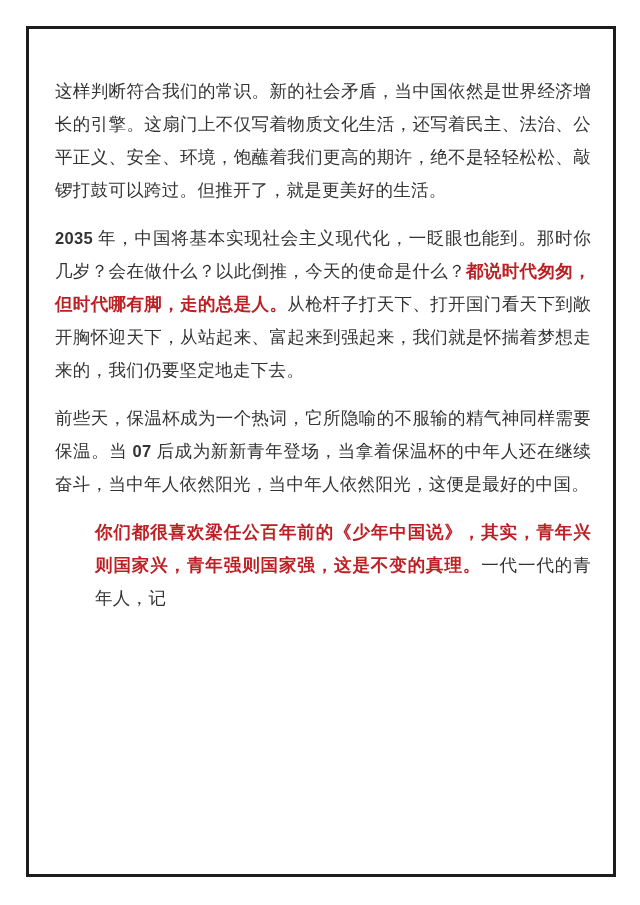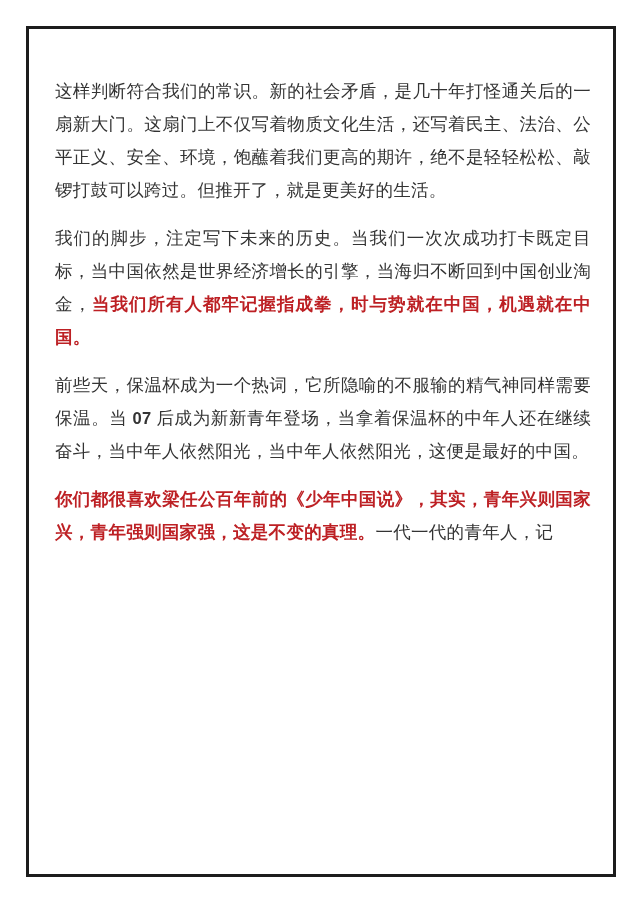--- a/index.html
+++ b/index.html
@@ -31,36 +31,36 @@
     color:var(--text-color);
     font-size:17.5px;
     line-height:33px;
     letter-spacing:0.3px;
   }
   .para{
     margin:0 0 15px 0;
     text-align:justify;
     text-justify:inter-ideograph;
   }
-  .para:last-child{margin-bottom:0;}
+  .para:last-child{margin-bottom:0;margin-left:40px;}
   .run-normal{color:var(--text-color);}
   .run-red-bold{
     color:var(--accent-red);
     font-weight:bold;
   }
   .run-num-bold{
     color:var(--text-color);
     font-weight:bold;
     font-family:"Liberation Sans","DejaVu Sans",sans-serif;
     font-size:16.5px;
   }
 </style>
 </head>
 <body>
 
 <div class="frame">
   <div class="content" id="doc-content">
-      <p class="para"><span class="run run-normal">这样判断符合我们的常识。新的社会矛盾，是几十年打怪通关后的一扇新大门。这扇门上不仅写着物质文化生活，还写着民主、法治、公平正义、安全、环境，饱蘸着我们更高的期许，绝不是轻轻松松、敲锣打鼓可以跨过。但推开了，就是更美好的生活。</span></p>
-      <p class="para"><span class="run run-normal">我们的脚步，注定写下未来的历史。当我们一次次成功打卡既定目标，当中国依然是世界经济增长的引擎，当海归不断回到中国创业淘金，</span><span class="run run-red-bold">当我们所有人都牢记握指成拳，时与势就在中国，机遇就在中国。</span></p>
+      <p class="para"><span class="run run-normal">这样判断符合我们的常识。新的社会矛盾，当中国依然是世界经济增长的引擎。这扇门上不仅写着物质文化生活，还写着民主、法治、公平正义、安全、环境，饱蘸着我们更高的期许，绝不是轻轻松松、敲锣打鼓可以跨过。但推开了，就是更美好的生活。</span></p>
+      <p class="para"><span class="run run-num-bold">2035</span><span class="run run-normal"> 年，中国将基本实现社会主义现代化，一眨眼也能到。那时你几岁？会在做什么？以此倒推，今天的使命是什么？</span><span class="run run-red-bold">都说时代匆匆，但时代哪有脚，走的总是人。</span><span class="run run-normal">从枪杆子打天下、打开国门看天下到敞开胸怀迎天下，从站起来、富起来到强起来，我们就是怀揣着梦想走来的，我们仍要坚定地走下去。</span></p>
       <p class="para"><span class="run run-normal">前些天，保温杯成为一个热词，它所隐喻的不服输的精气神同样需要保温。当 </span><span class="run run-num-bold">07</span><span class="run run-normal"> 后成为新新青年登场，当拿着保温杯的中年人还在继续奋斗，当中年人依然阳光，当中年人依然阳光，这便是最好的中国。</span></p>
       <p class="para"><span class="run run-red-bold">你们都很喜欢梁任公百年前的《少年中国说》，其实，青年兴则国家兴，青年强则国家强，这是不变的真理。</span><span class="run run-normal">一代一代的青年人，记</span></p>
     </div>
 </div>
 
 </body></html>

